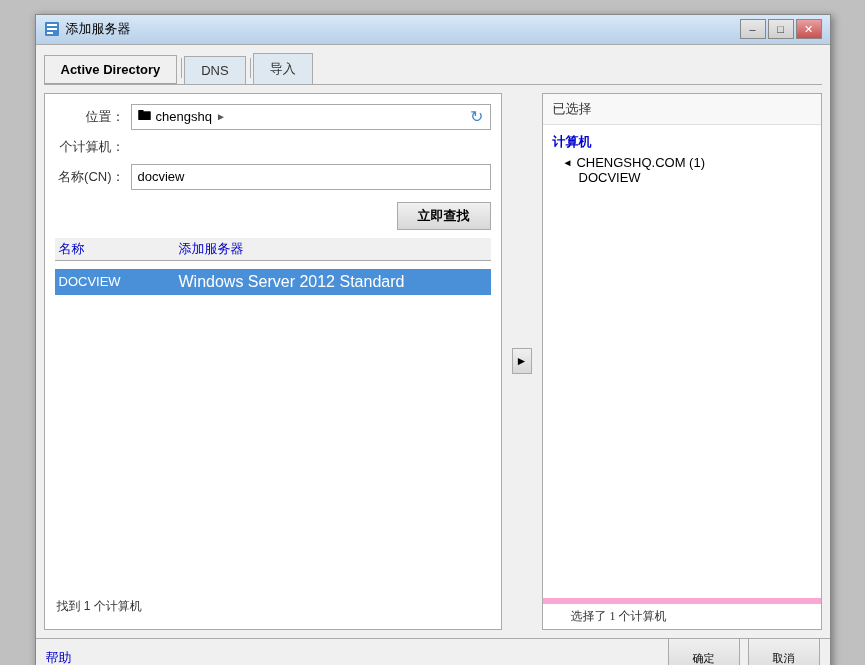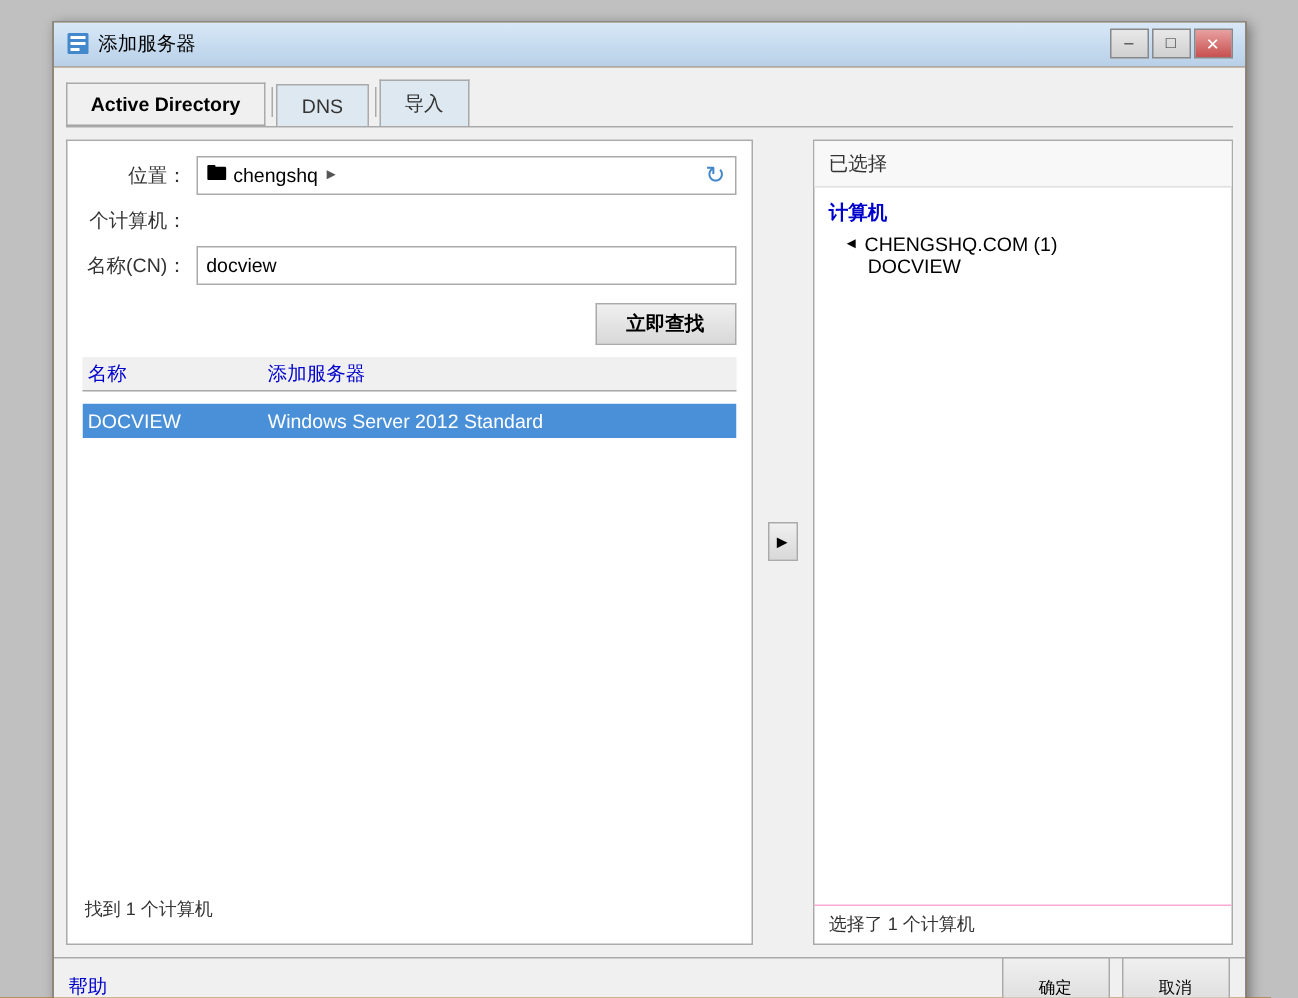--- a/index.html
+++ b/index.html
@@ -254,21 +254,21 @@
       color: #fff;
     }
 
     .result-row .col-name {
       width: 120px;
       font-size: 13px;
     }
 
     .result-row .col-os {
       flex: 1;
-      font-size: 13px;
+      font-size: 16px;
     }
 
     .status-bar-left {
       padding: 4px 2px;
       color: #333;
       font-size: 12px;
     }
 
     
     .middle-arrow {
@@ -337,24 +337,25 @@
       align-items: center;
       gap: 4px;
     }
 
     .tree-child {
       padding-left: 32px;
       font-size: 13px;
     }
 
     .right-panel-status {
-      padding: 4px 10px;
+      padding: 4px 28px;
       color: #333;
       font-size: 12px;
-      border-top: 1px solid #f9a8d4;
+      border-top: 6px solid #f9a8d4;
+      font-family: Liberation Serif, serif;
     }
 
     
     .bottom-bar {
       height: 40px;
       background: #f0f0f0;
       border-top: 1px solid #aaa;
       display: flex;
       align-items: center;
       justify-content: space-between;

